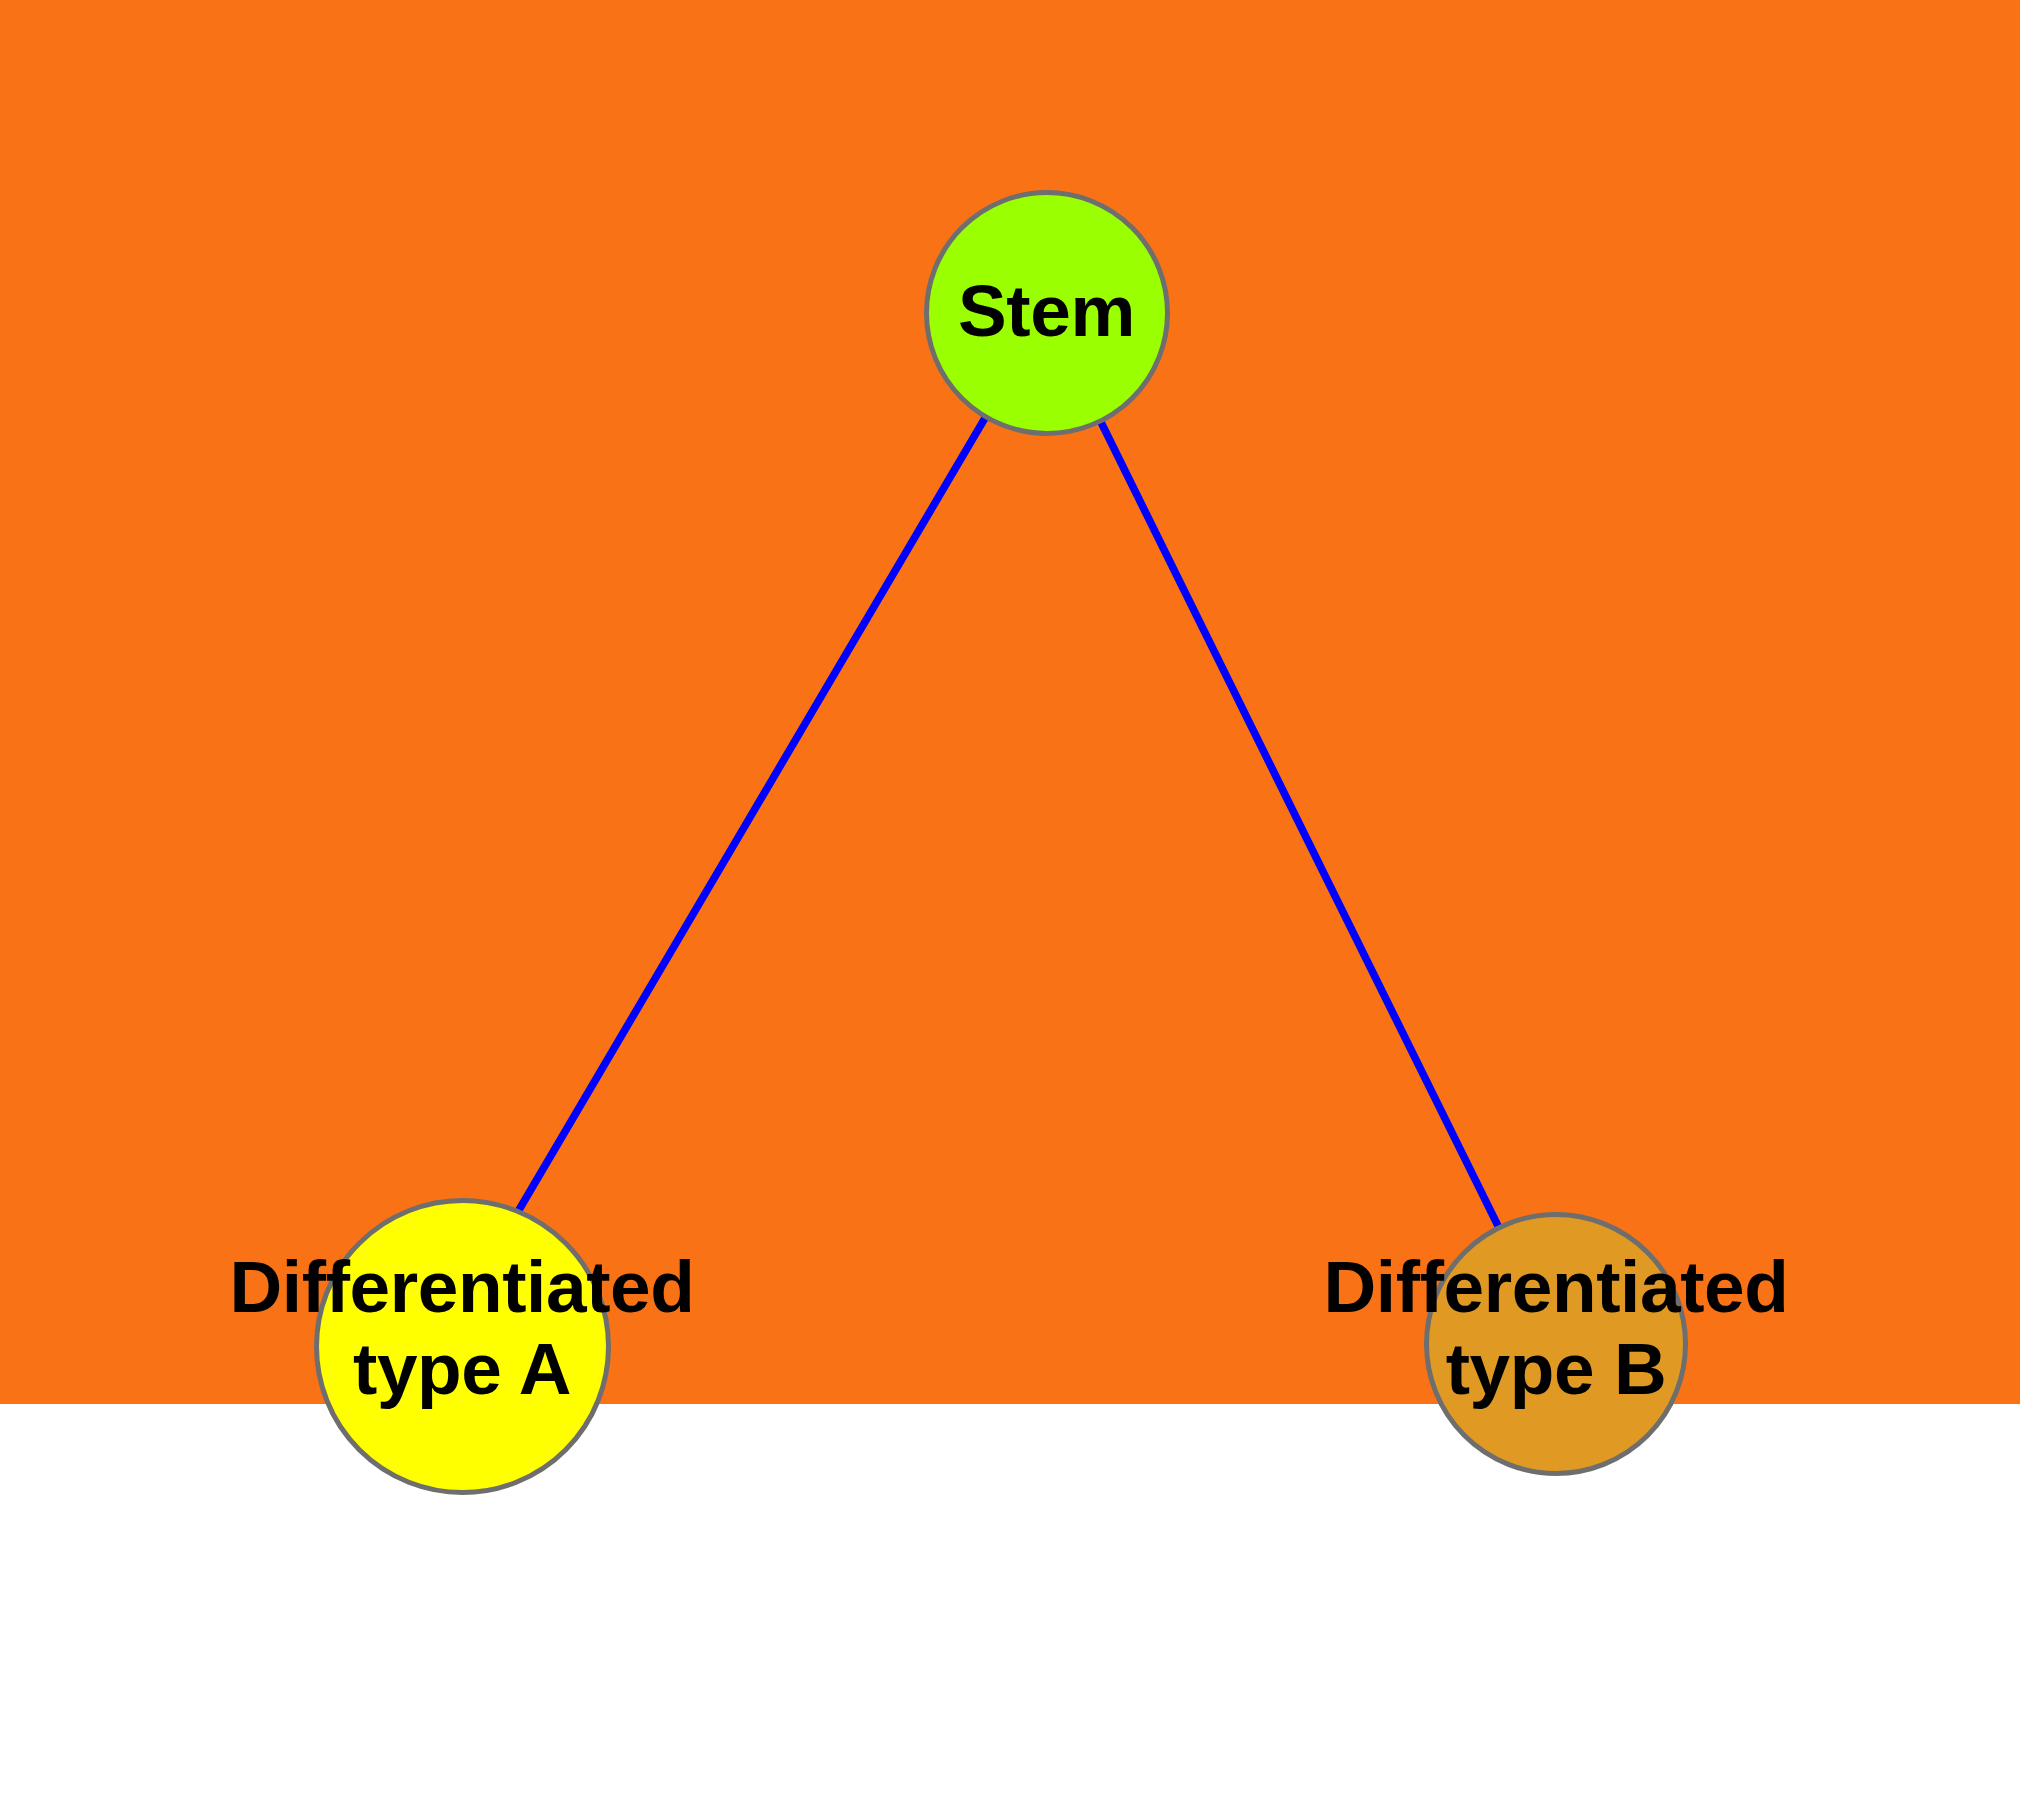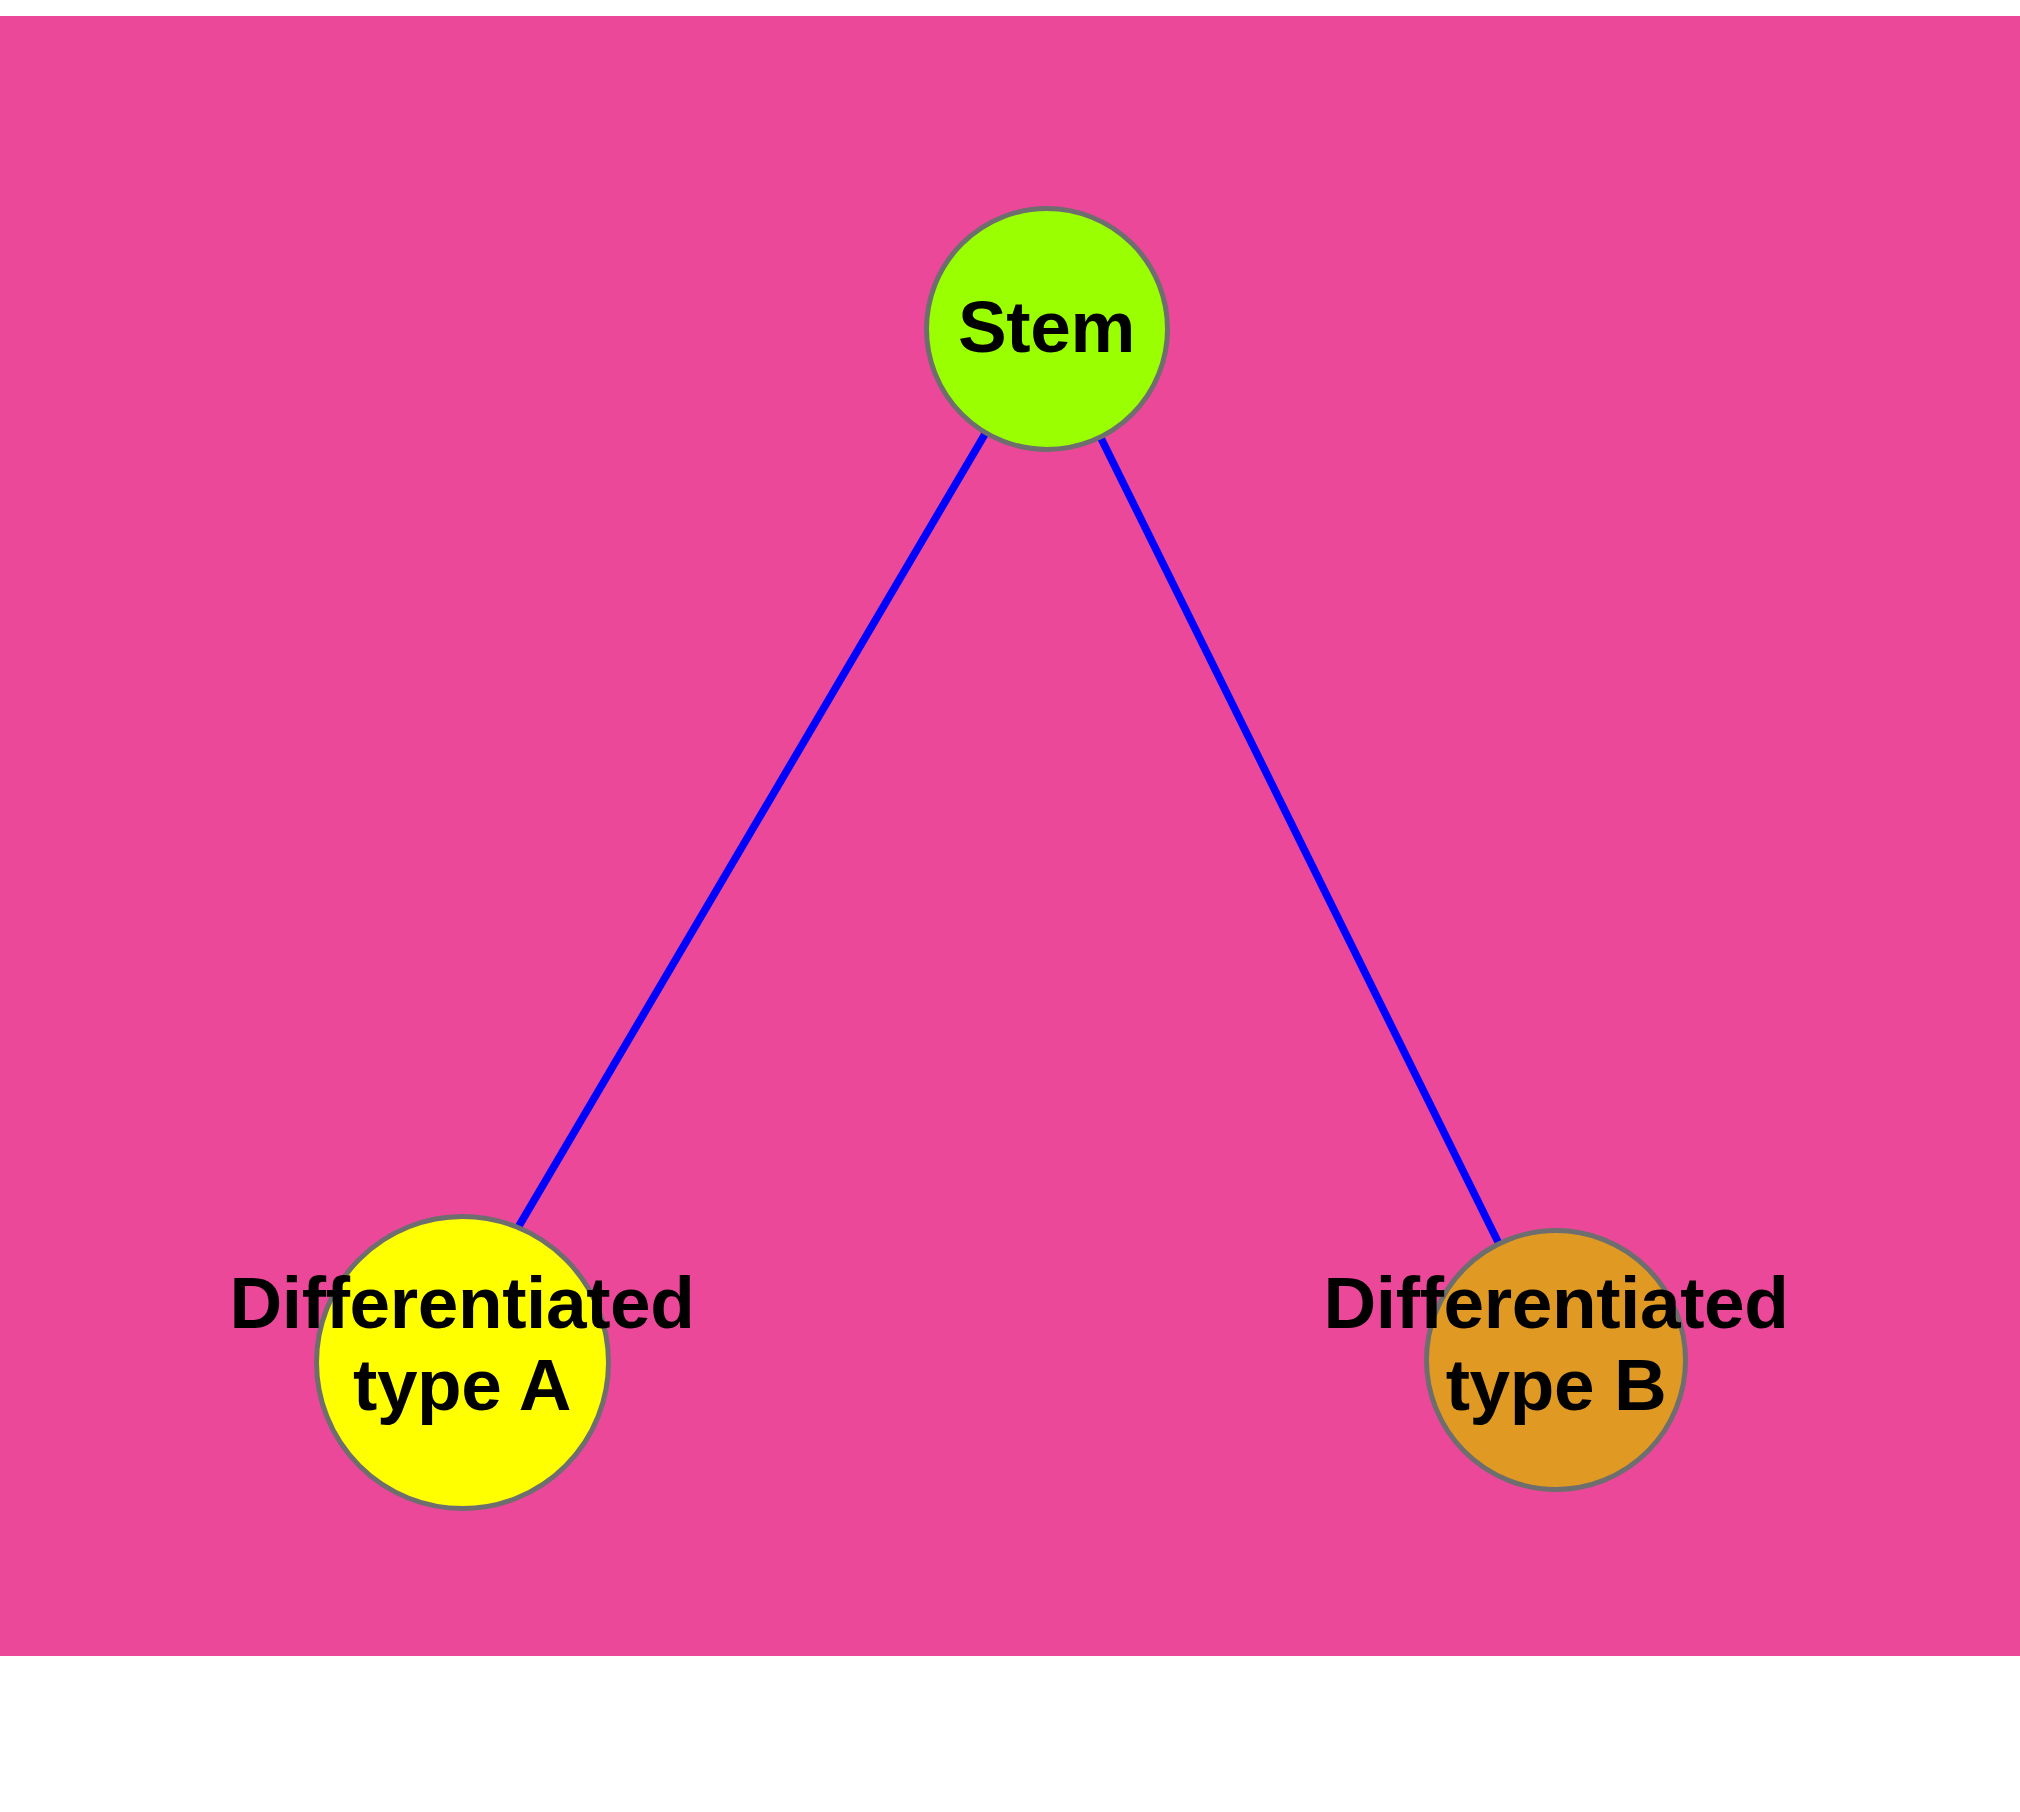--- a/index.html
+++ b/index.html
@@ -9,23 +9,22 @@
   }
   body {
     width: 2021px;
     height: 1812px;
     overflow: hidden;
     font-family: "Liberation Sans", sans-serif;
   }
   #graph-canvas {
     position: relative;
     width: 2021px;
-    height: 1640px;
-    background: #ec4899;
-    margin-top: 16px;
+    height: 1404px;
+    background: #f97316;
   }
   #edge-layer {
     position: absolute;
     left: 0;
     top: 0;
     width: 2021px;
     height: 1812px;
     z-index: 1;
   }
   .node {

